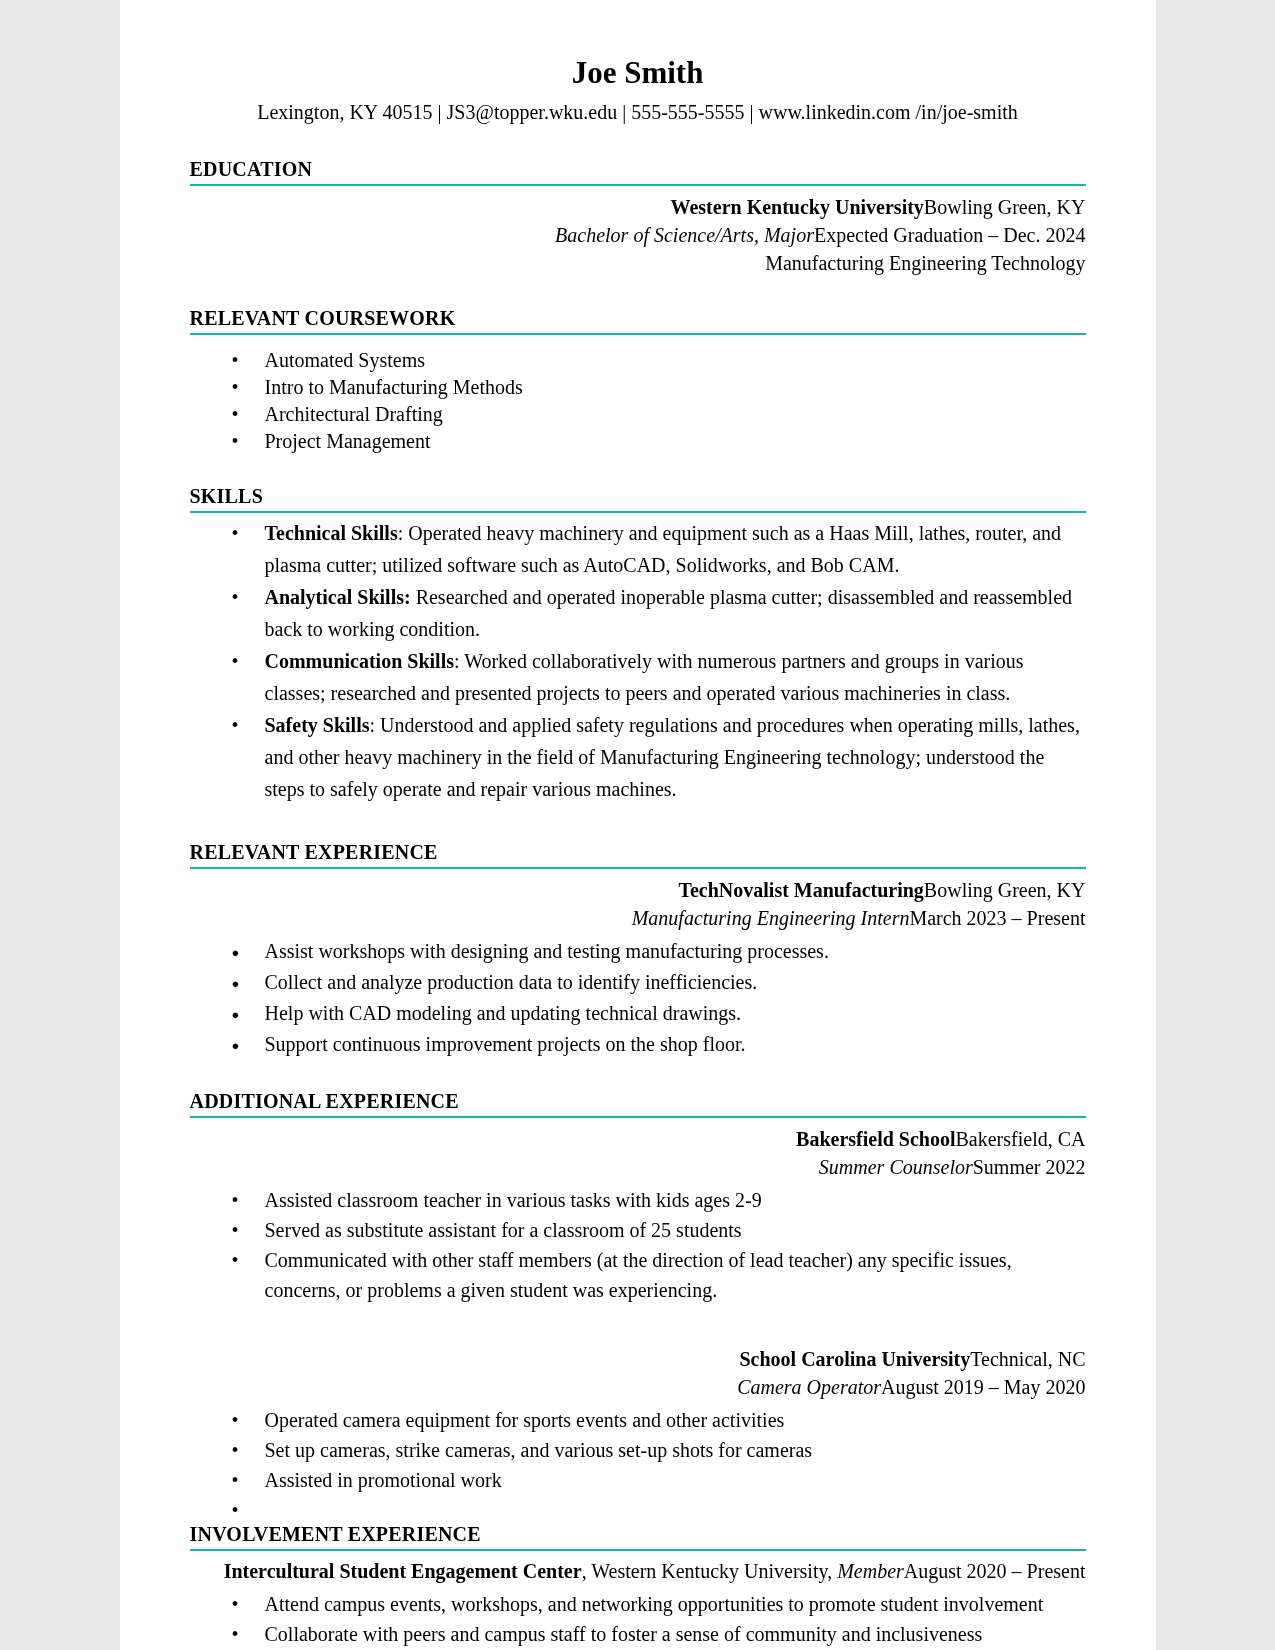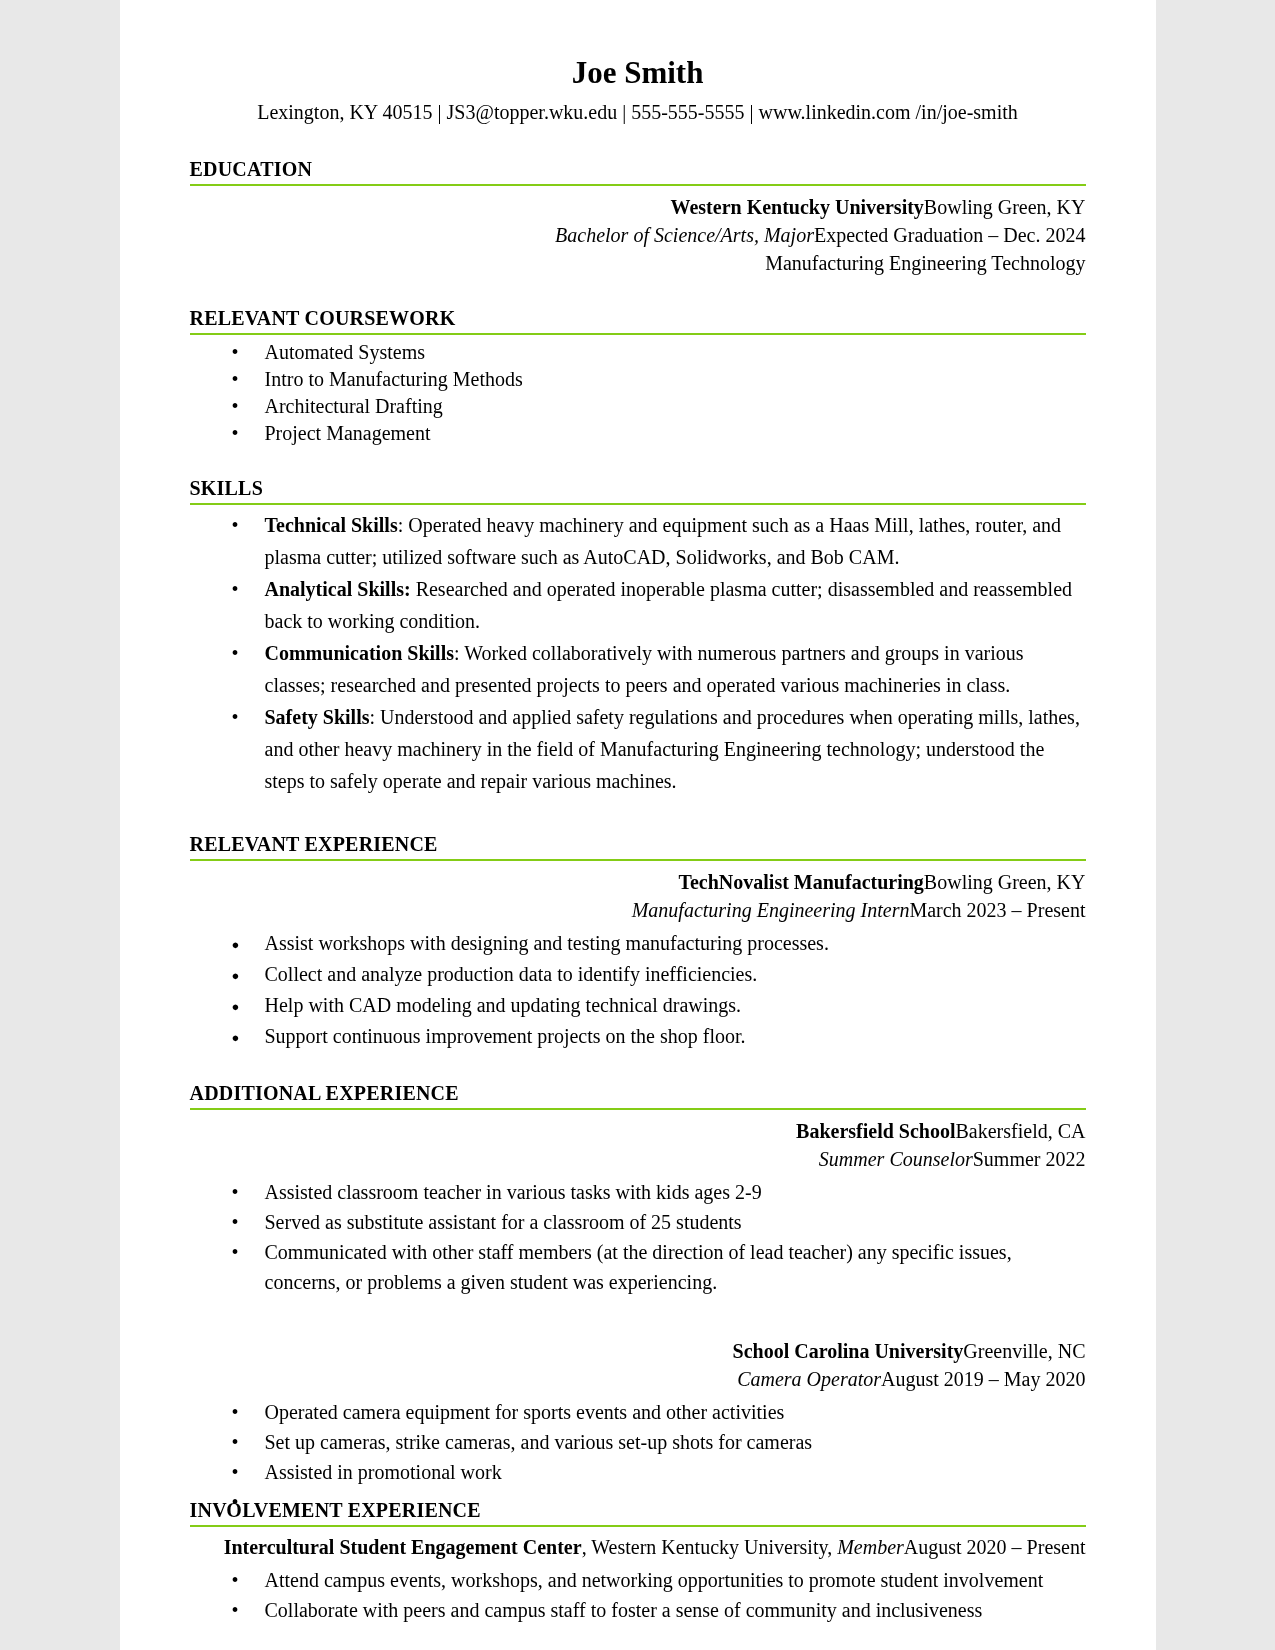--- a/index.html
+++ b/index.html
@@ -8,35 +8,35 @@
     font-family:"Liberation Serif", serif; color:#000;
     box-sizing:border-box; padding:54px 70px 0 70px;
     position:relative; overflow:hidden;
   }
   .name { text-align:center; font-size:31px; font-weight:bold; line-height:38px; }
   .contact { text-align:center; font-size:20px; line-height:28px; margin-top:6px; }
 
   .section { margin-top:30px; }
   .sec-heading {
     font-size:20px; font-weight:bold; letter-spacing:0.2px;
-    border-bottom:2px solid #84cc16; padding-bottom:3px;
+    border-bottom:2px solid #14b8a6; padding-bottom:3px;
   }
   .row { display:flex; justify-content:flex-end; align-items:baseline;
          font-size:20px; line-height:28px; }
   .row.first { margin-top:7px; }
   .bold { font-weight:bold; }
   .italic { font-style:italic; }
 
   ul.blist { list-style:none; margin:4px 0 0 0; padding:0; }
   ul.blist li { position:relative; padding-left:75px; font-size:20px; }
   .blt { position:absolute; left:42px; top:0; }
   .blt::before { content:"•"; }
 
   
-  .cw-cols { display:flex; margin-top:0; }
+  .cw-cols { display:flex; margin-top:8px; }
   .cw-col-left { width:463px; flex:0 0 463px; }
   .cw-col-right { flex:1; }
   .cw-cols li { line-height:27px; }
 
   
   .skills-list li { line-height:32px; }
 
   
   .xp-bullets { margin-top:3px; }
   .xp-bullets li { line-height:31px; }
@@ -127,36 +127,36 @@
       <ul class="blist sub-bullets">
         <li><span class="blt"></span><span>Assisted classroom teacher in various tasks with kids ages 2-9</span></li>
         <li><span class="blt"></span><span>Served as substitute assistant for a classroom of 25 students</span></li>
         <li><span class="blt"></span><span>Communicated with other staff members (at the direction of lead teacher) any specific issues, concerns, or problems a given student was experiencing.</span></li>
       </ul>
     </div>
 
     <div class="job">
       <div class="row first">
         <span class="bold">School Carolina University</span>
-        <span>Greenville, NC</span>
+        <span>Technical, NC</span>
       </div>
       <div class="row">
         <span class="italic">Camera Operator</span>
         <span>August 2019 – May 2020</span>
       </div>
       <ul class="blist sub-bullets">
         <li><span class="blt"></span><span>Operated camera equipment for sports events and other activities</span></li>
         <li><span class="blt"></span><span>Set up cameras, strike cameras, and various set-up shots for cameras</span></li>
         <li><span class="blt"></span><span>Assisted in promotional work</span></li>
         <li><span class="blt"></span><span></span></li>
       </ul>
     </div>
   </div>
 
-  <div class="section" style="margin-top:12px;font-family:Liberation Serif, serif;">
+  <div class="section" style="margin-top:28px;font-family:Liberation Serif, serif;">
     <div class="sec-heading">INVOLVEMENT EXPERIENCE</div>
     <div class="row inv-line">
       <span>
         <span class="bold">Intercultural Student Engagement Center</span><span>, Western Kentucky University, </span><span class="italic">Member</span>
       </span>
       <span>August 2020 – Present</span>
     </div>
     <ul class="blist inv-bullets">
       <li><span class="blt"></span><span>Attend campus events, workshops, and networking opportunities to promote student involvement</span></li>
       <li><span class="blt"></span><span>Collaborate with peers and campus staff to foster a sense of community and inclusiveness</span></li>

